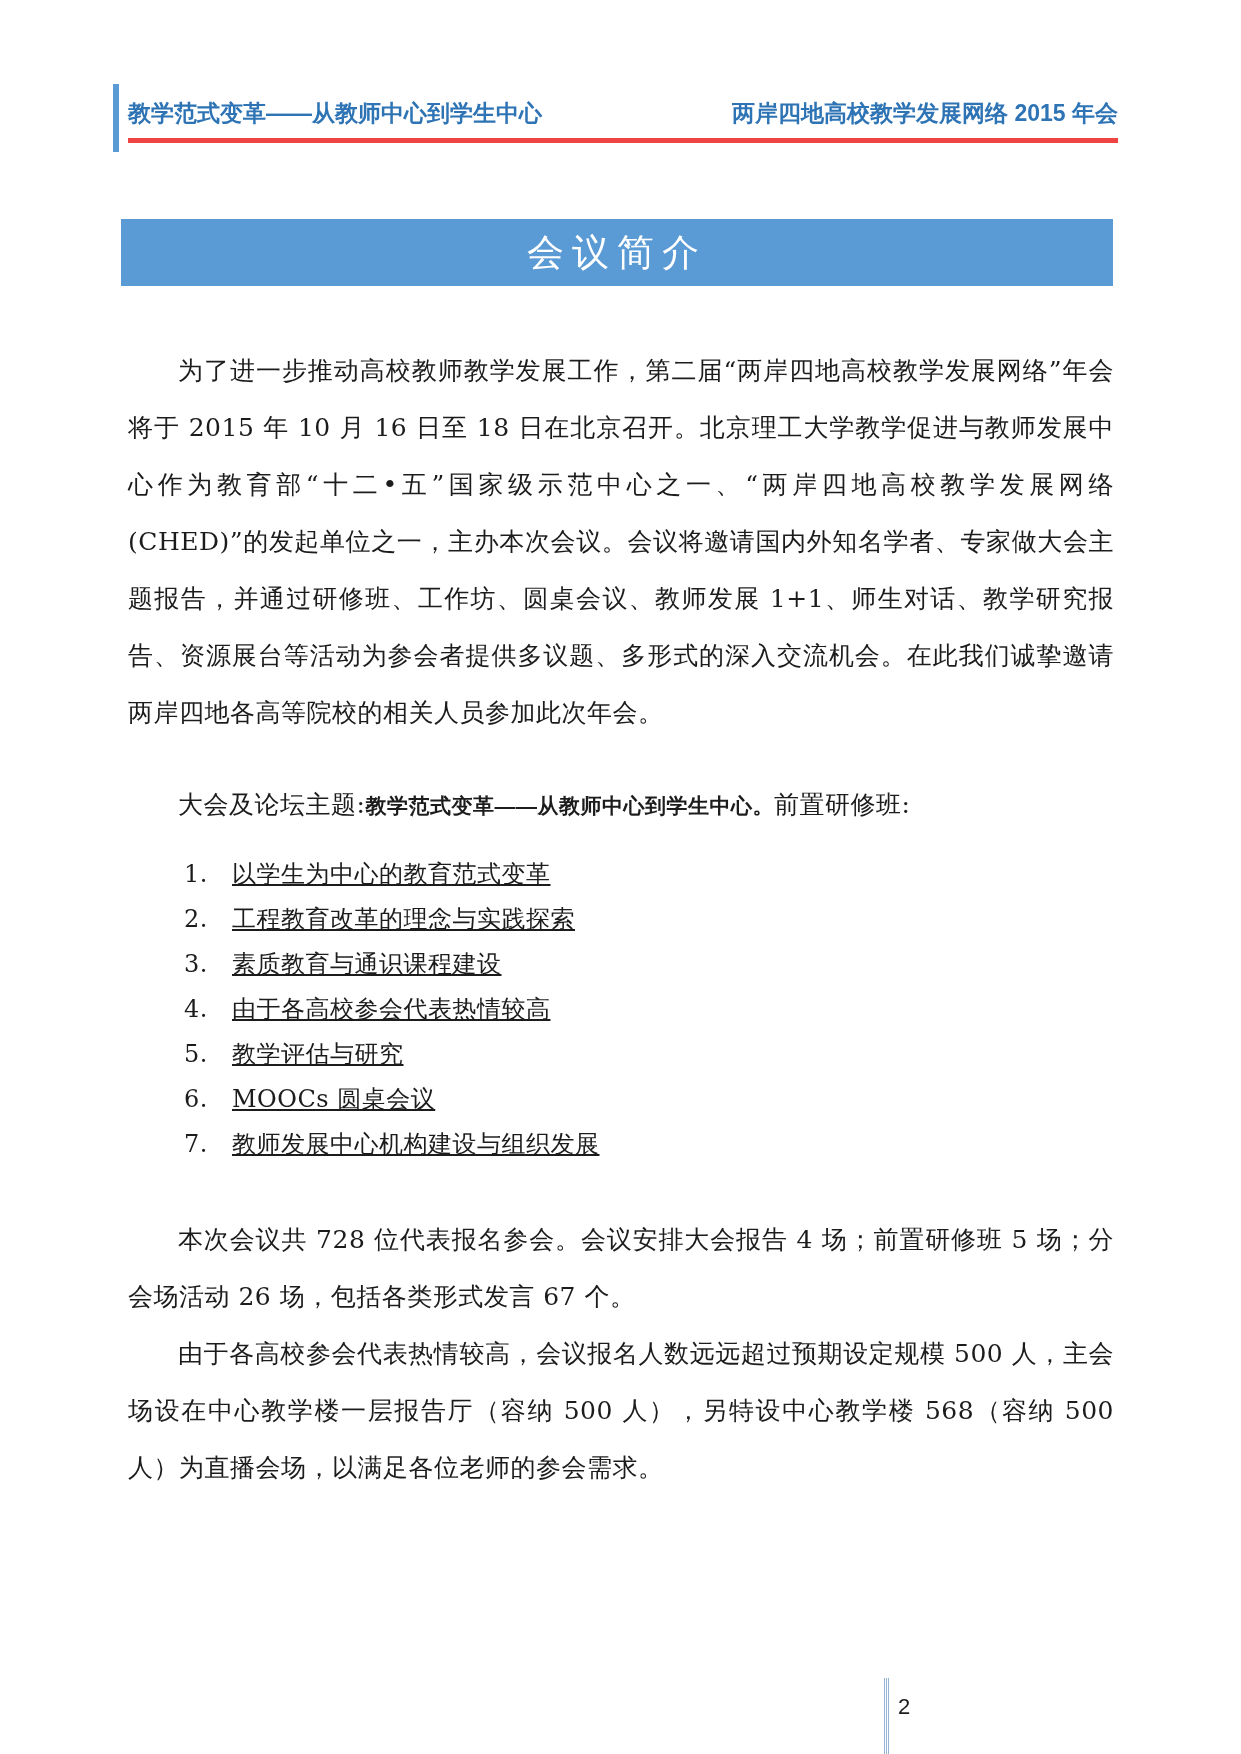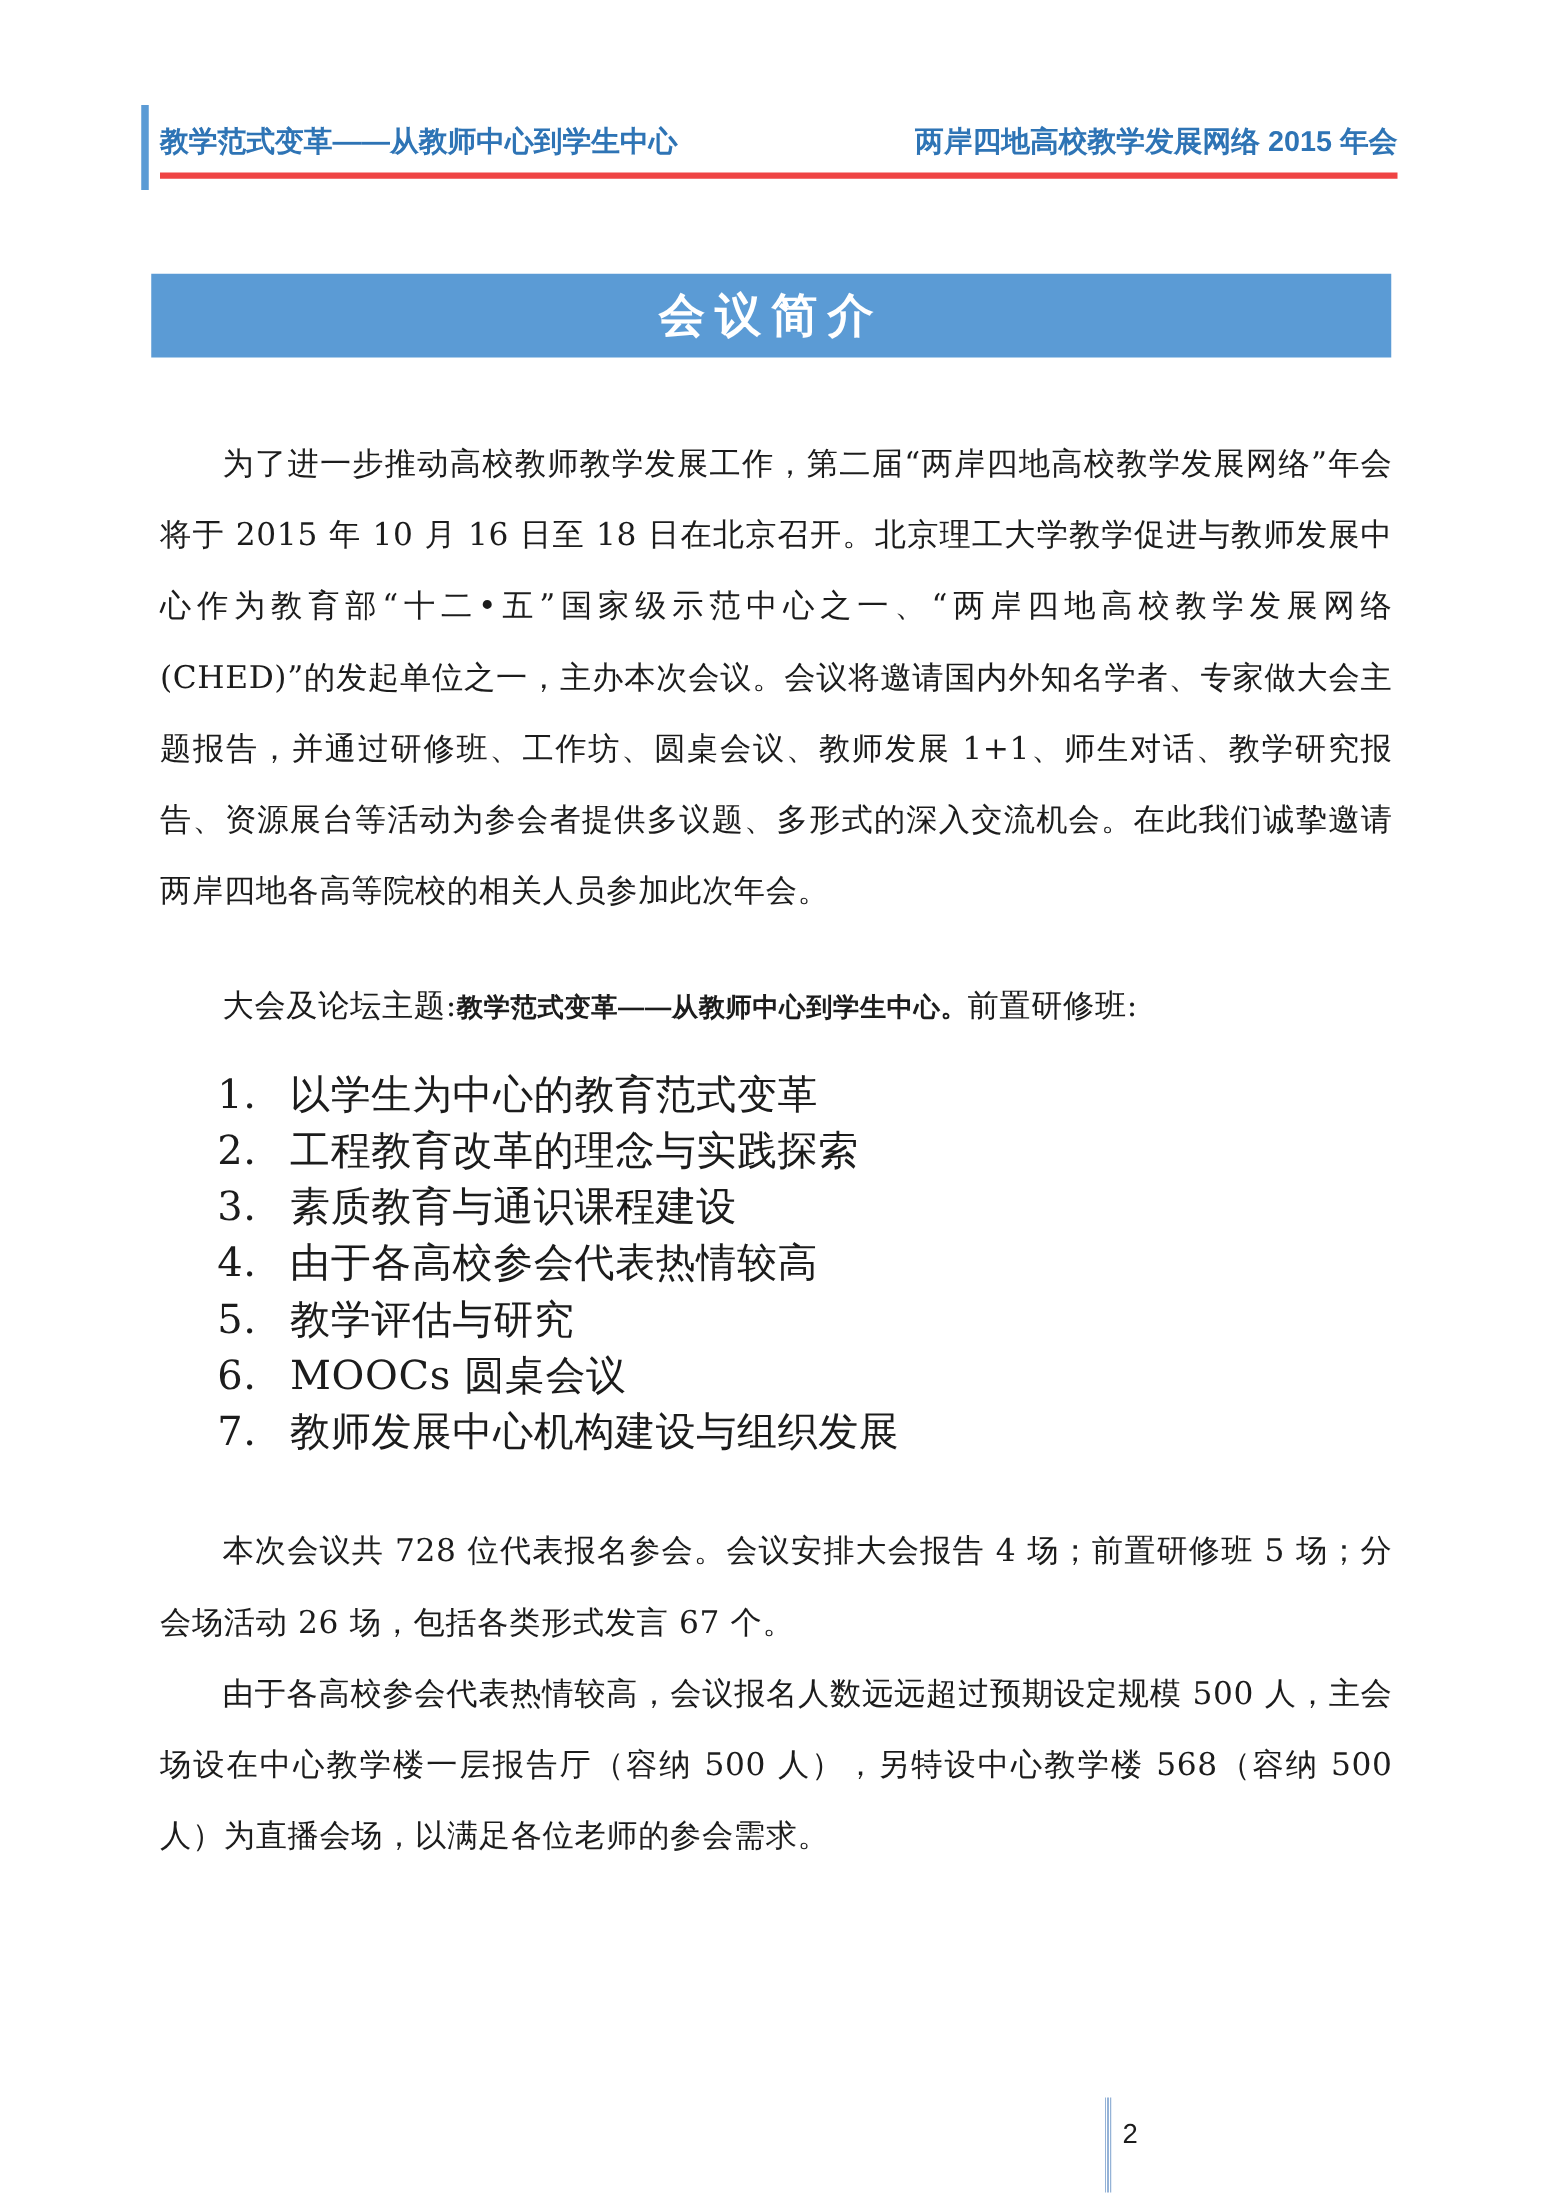--- a/index.html
+++ b/index.html
@@ -27,21 +27,21 @@
     padding-bottom: 9px;
     border-bottom: 5px solid #ef4444;
   }
   .banner {
     position: absolute; left: 121px; top: 219px;
     width: 992px; height: 67px;
     background: #5B9BD5;
     color: #ffffff;
     display: flex; align-items: center; justify-content: center;
     font-family: "Liberation Sans", sans-serif;
-    font-weight: bold;
+    font-weight: normal;
     font-size: 37px;
     letter-spacing: 8px;
   }
   .content {
     position: absolute; left: 128px; top: 342px;
     width: 986px;
     font-size: 25px;
   }
   .par {
     margin: 0;
@@ -62,22 +62,23 @@
     font-size: 21px;
   }
   ol.topics {
     margin: 26px 0 0 0;
     padding-left: 88px;
   }
   ol.topics li {
     margin-bottom: 17px;
     line-height: 28px;
     padding-left: 16px;
-    font-size: 32px;
+    font-size: 24px;
     letter-spacing: 0.5px;
+    text-decoration: underline;
   }
   .block-gap { margin-top: 53px; }
   .footer-line {
     position: absolute; left: 884px; top: 1678px;
     width: 5px; height: 76px;
     background: linear-gradient(to right,
       #95B3D7 0px, #95B3D7 1px,
       transparent 1px, transparent 2px,
       #95B3D7 2px, #95B3D7 3px,
       transparent 3px, transparent 4px,

